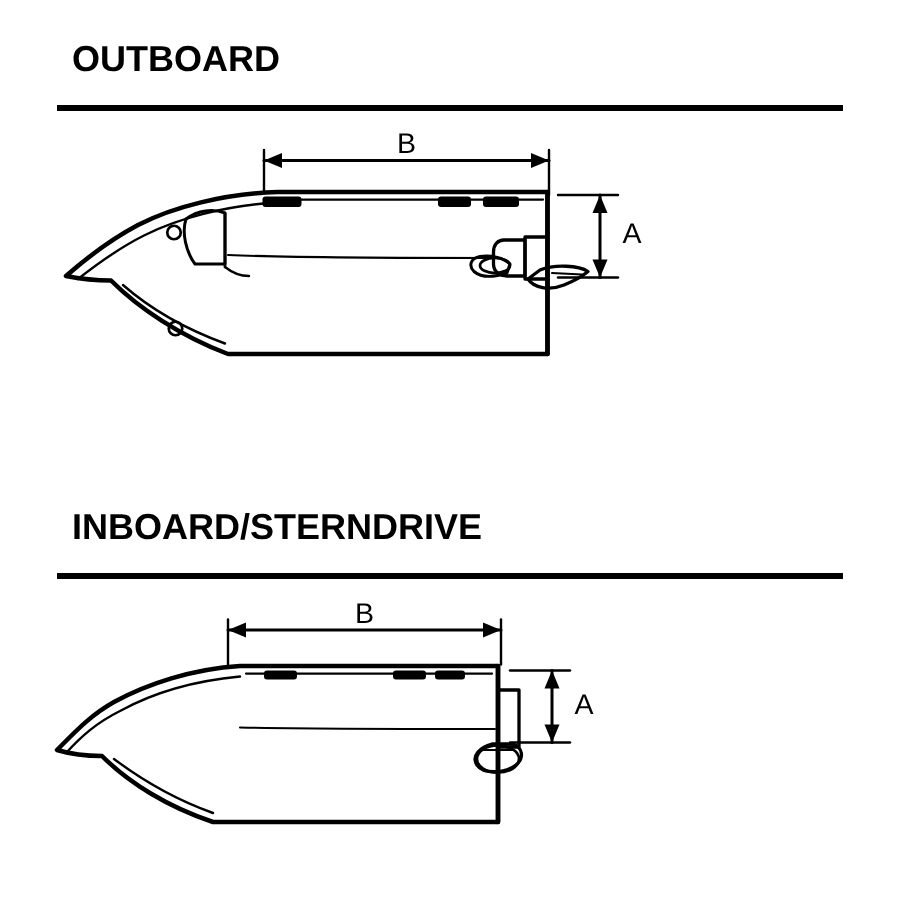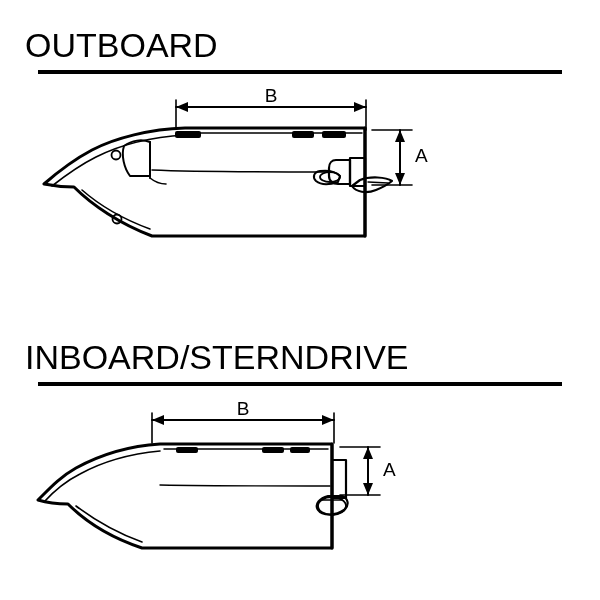--- a/index.html
+++ b/index.html
@@ -22,23 +22,23 @@
   .section {
     position: absolute;
     left: 0;
     width: 600px;
   }
   .section-outboard { top: 0; height: 310px; }
   .section-inboard  { top: 310px; height: 290px; padding-left: 28px; }
 
   .section-title {
     position: absolute;
-    left: 25px;
-    font-size: 34px;
-    font-weight: normal;
+    left: 48px;
+    font-size: 24px;
+    font-weight: bold;
     letter-spacing: 0px;
     line-height: 1;
     white-space: nowrap;
   }
   .title-rule {
     position: absolute;
     left: 38px;
     width: 524px;
     height: 4px;
     background: #000000;

